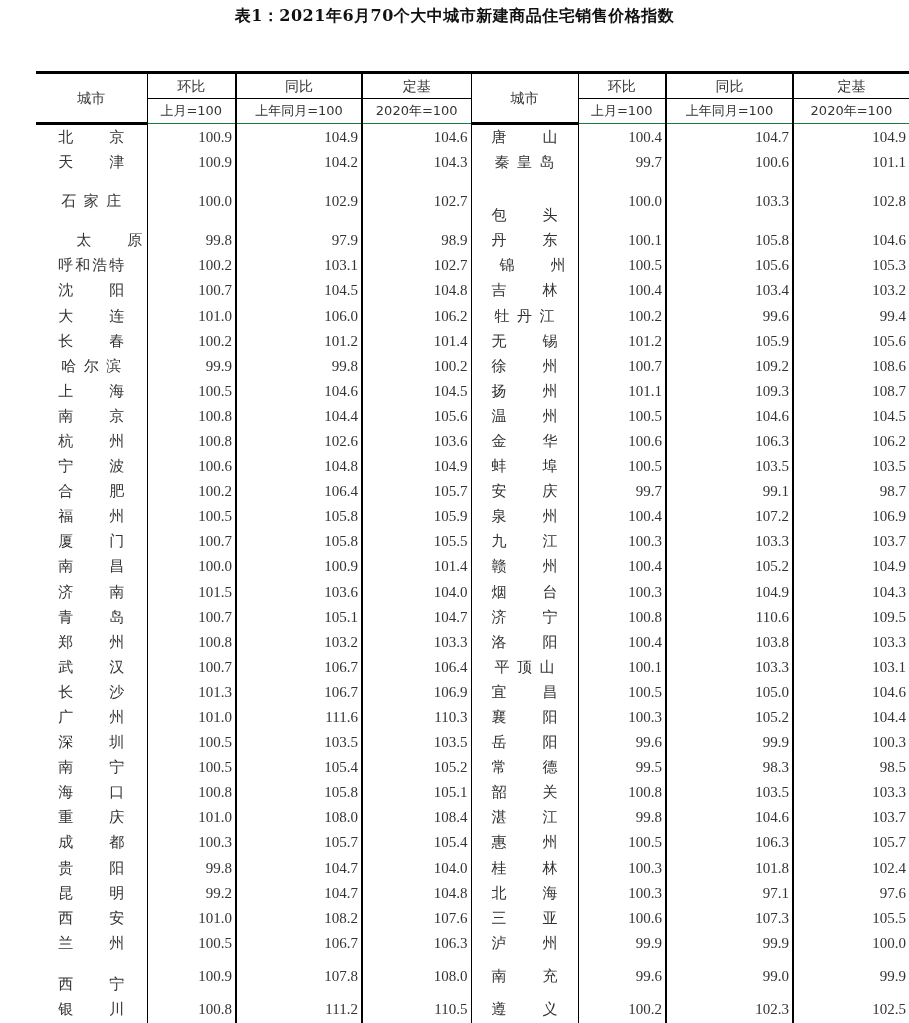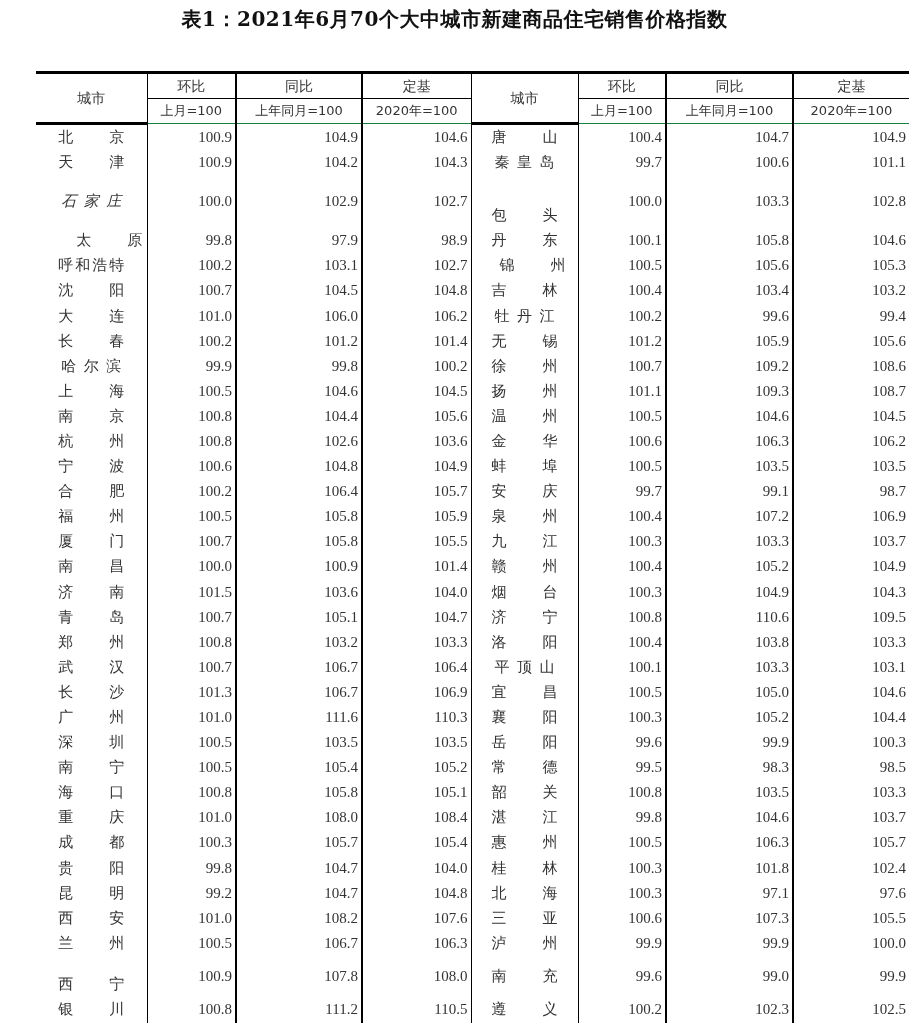--- a/index.html
+++ b/index.html
@@ -16,21 +16,21 @@
       color: #222;
     }
     .title {
       position: absolute;
       top: 6px;
       left: 0;
       width: 909px;
       text-align: center;
       font-family: "DejaVu Serif", "Liberation Serif", serif;
       font-weight: bold;
-      font-size: 20px;
+      font-size: 16px;
       letter-spacing: 0.5px;
       color: #111;
     }
     table.grid {
       position: absolute;
       top: 71px;
       left: 36px;
       width: 873px;
       border-collapse: collapse;
       table-layout: fixed;
@@ -142,21 +142,21 @@
         <td class="city"><span class="cn" style="width: 66px;">天津</span></td>
         <td class="num b-thin-l">100.9</td>
         <td class="num b-thick-l">104.2</td>
         <td class="num b-thick-l">104.3</td>
         <td class="city b-thin-l"><span class="cn" style="width: 60px;">秦皇岛</span></td>
         <td class="num b-thin-l">99.7</td>
         <td class="num b-thick-l">100.6</td>
         <td class="num b-thick-l">101.1</td>
       </tr>
       <tr>
-        <td class="city"><span class="cn" style="width: 60px; font-style: italic;">石家庄</span></td>
+        <td class="city"><span class="cn" style="width: 60px;">石家庄</span></td>
         <td class="num b-thin-l">100.0</td>
         <td class="num b-thick-l">102.9</td>
         <td class="num b-thick-l">102.7</td>
         <td class="city b-thin-l"><span class="cn" style="width: 66px; margin-top: 28px;">包头</span></td>
         <td class="num b-thin-l">100.0</td>
         <td class="num b-thick-l">103.3</td>
         <td class="num b-thick-l">102.8</td>
       </tr>
       <tr>
         <td class="city"><span class="cn" style="width: 66px; margin-left: 36px;">太原</span></td>

